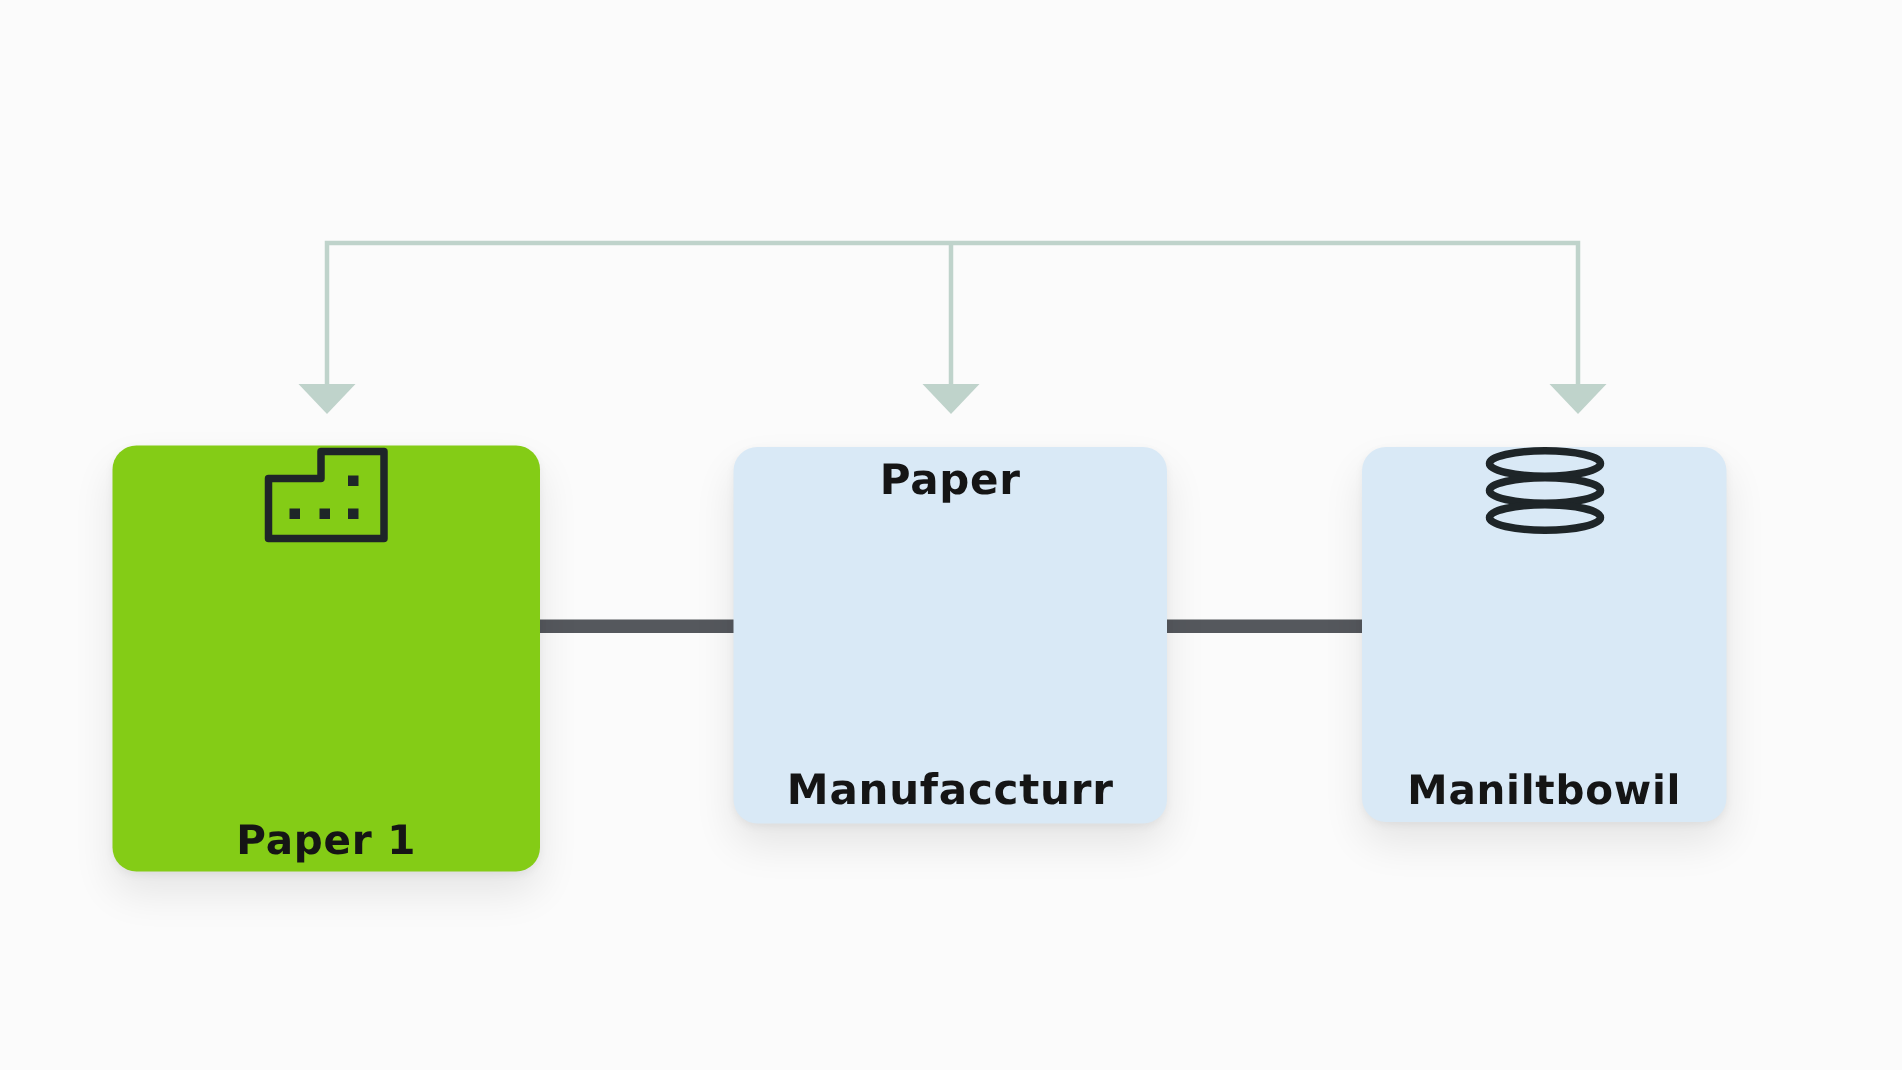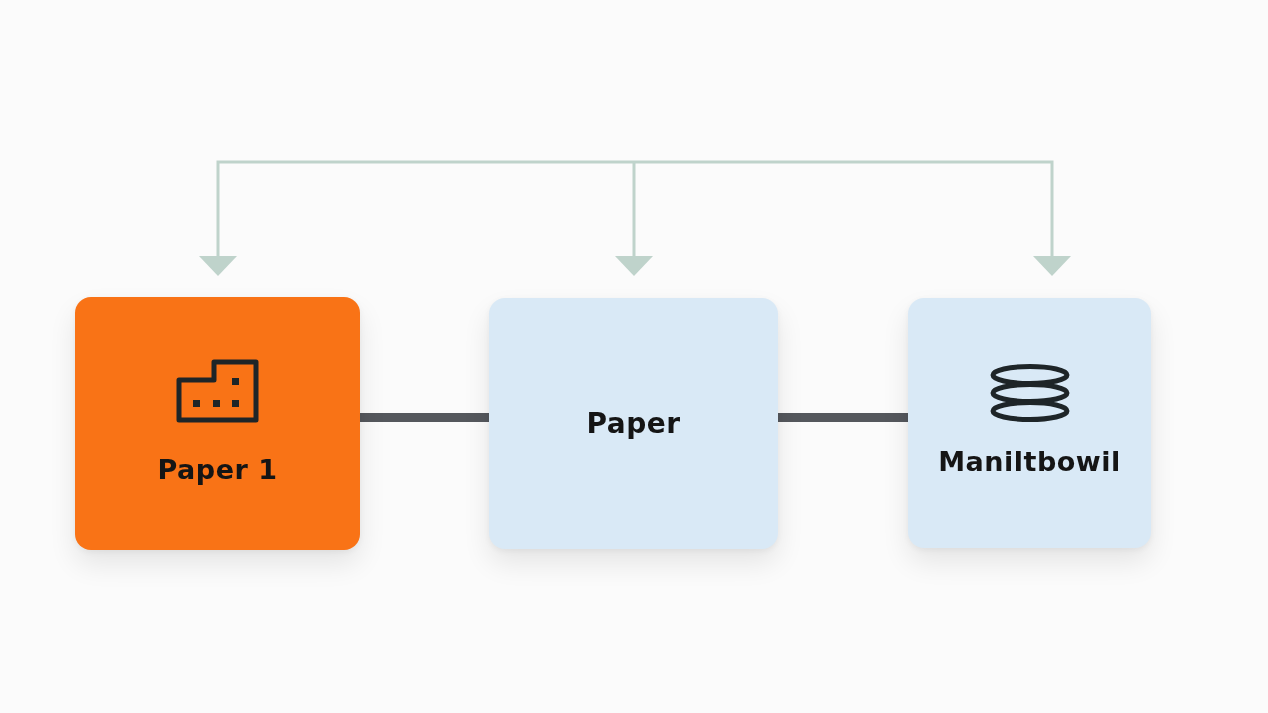--- a/index.html
+++ b/index.html
@@ -5,26 +5,26 @@
   html, body { margin: 0; padding: 0; }
   body {
     width: 1268px; height: 713px; position: relative; overflow: hidden;
     background: #fbfbfb;
     font-family: "DejaVu Sans", sans-serif;
   }
   svg.wires { position: absolute; left: 0; top: 0; }
   .node {
     position: absolute; border-radius: 16px;
     box-shadow: 0 14px 28px rgba(0,0,0,0.09), 0 2px 6px rgba(0,0,0,0.05);
-    display: flex; flex-direction: column; align-items: center; justify-content: center;
+    display: flex; flex-direction: column; align-items: center; justify-content: space-between;
     text-align: center; color: #151515;
   }
   .node .label { font-size: 27px; font-weight: bold; letter-spacing: 0.5px; line-height: 40px; }
   .node .icon { margin-bottom: 22px; }
-  #n1 { left: 75px; top: 297px; width: 285px; height: 253px; background: #f97316; }
+  #n1 { left: 75px; top: 297px; width: 285px; height: 284px; background: #84cc16; }
   #n2 { left: 489px; top: 298px; width: 289px; height: 251px; background: #d9e9f6; }
   #n3 { left: 908px; top: 298px; width: 243px; height: 250px; background: #d9e9f6; }
   #n2 .label { font-weight: bold; font-size: 28px; line-height: 44px; }
   #n3 .icon { margin-bottom: 16px; }
 </style>
 </head>
 <body>
 
 <svg class="wires" width="1268" height="713">
 
@@ -46,20 +46,21 @@
       <rect x="37" y="42" width="7" height="7" fill="#1e2528"></rect>
       <rect x="56" y="42" width="7" height="7" fill="#1e2528"></rect>
       <rect x="56" y="20" width="7" height="7" fill="#1e2528"></rect>
     </svg>
   </span>
   <span class="label">Paper 1</span>
 </div>
 
 <div class="node" id="n2">
   <span class="label">Paper</span>
+  <span class="label">Manufaccturr</span>
 </div>
 
 <div class="node" id="n3">
   <span class="icon">
     <svg width="82" height="58" viewBox="0 0 82 58">
       <ellipse cx="41" cy="11" rx="37" ry="8.5" fill="none" stroke="#1e2528" stroke-width="5"></ellipse>
       <ellipse cx="41" cy="29" rx="37" ry="8.5" fill="none" stroke="#1e2528" stroke-width="5"></ellipse>
       <ellipse cx="41" cy="47" rx="37" ry="8.5" fill="none" stroke="#1e2528" stroke-width="5"></ellipse>
     </svg>
   </span>

